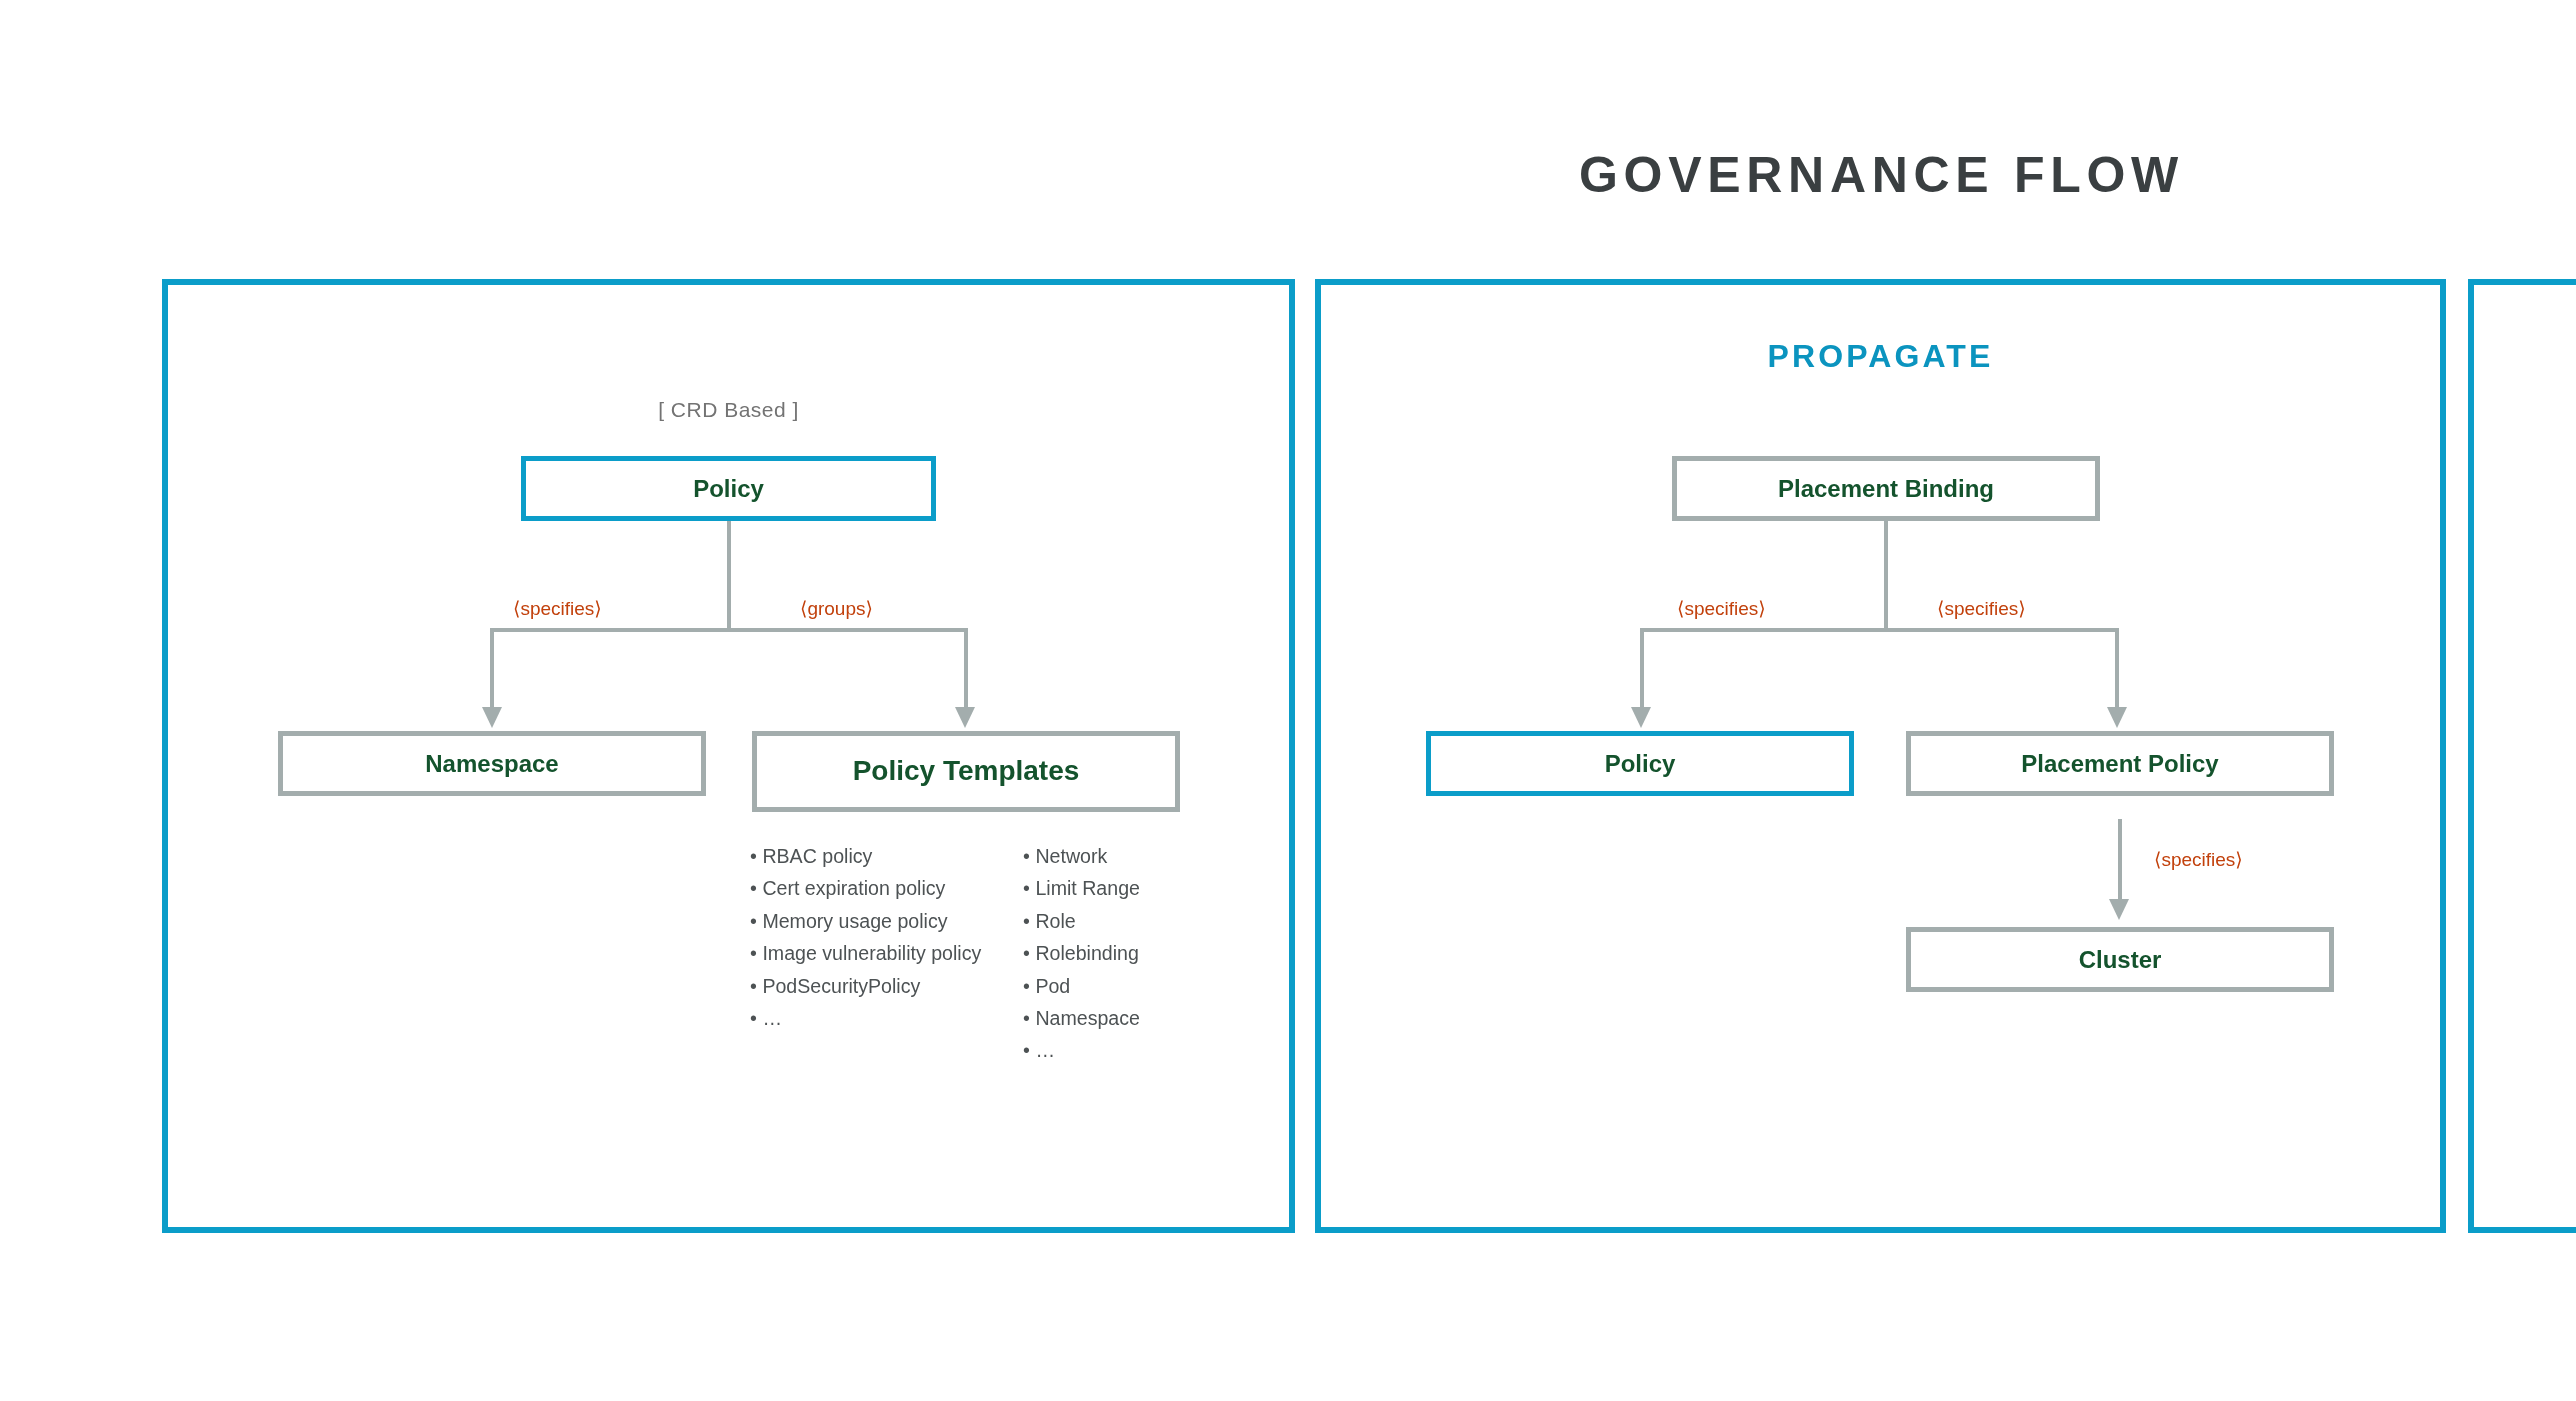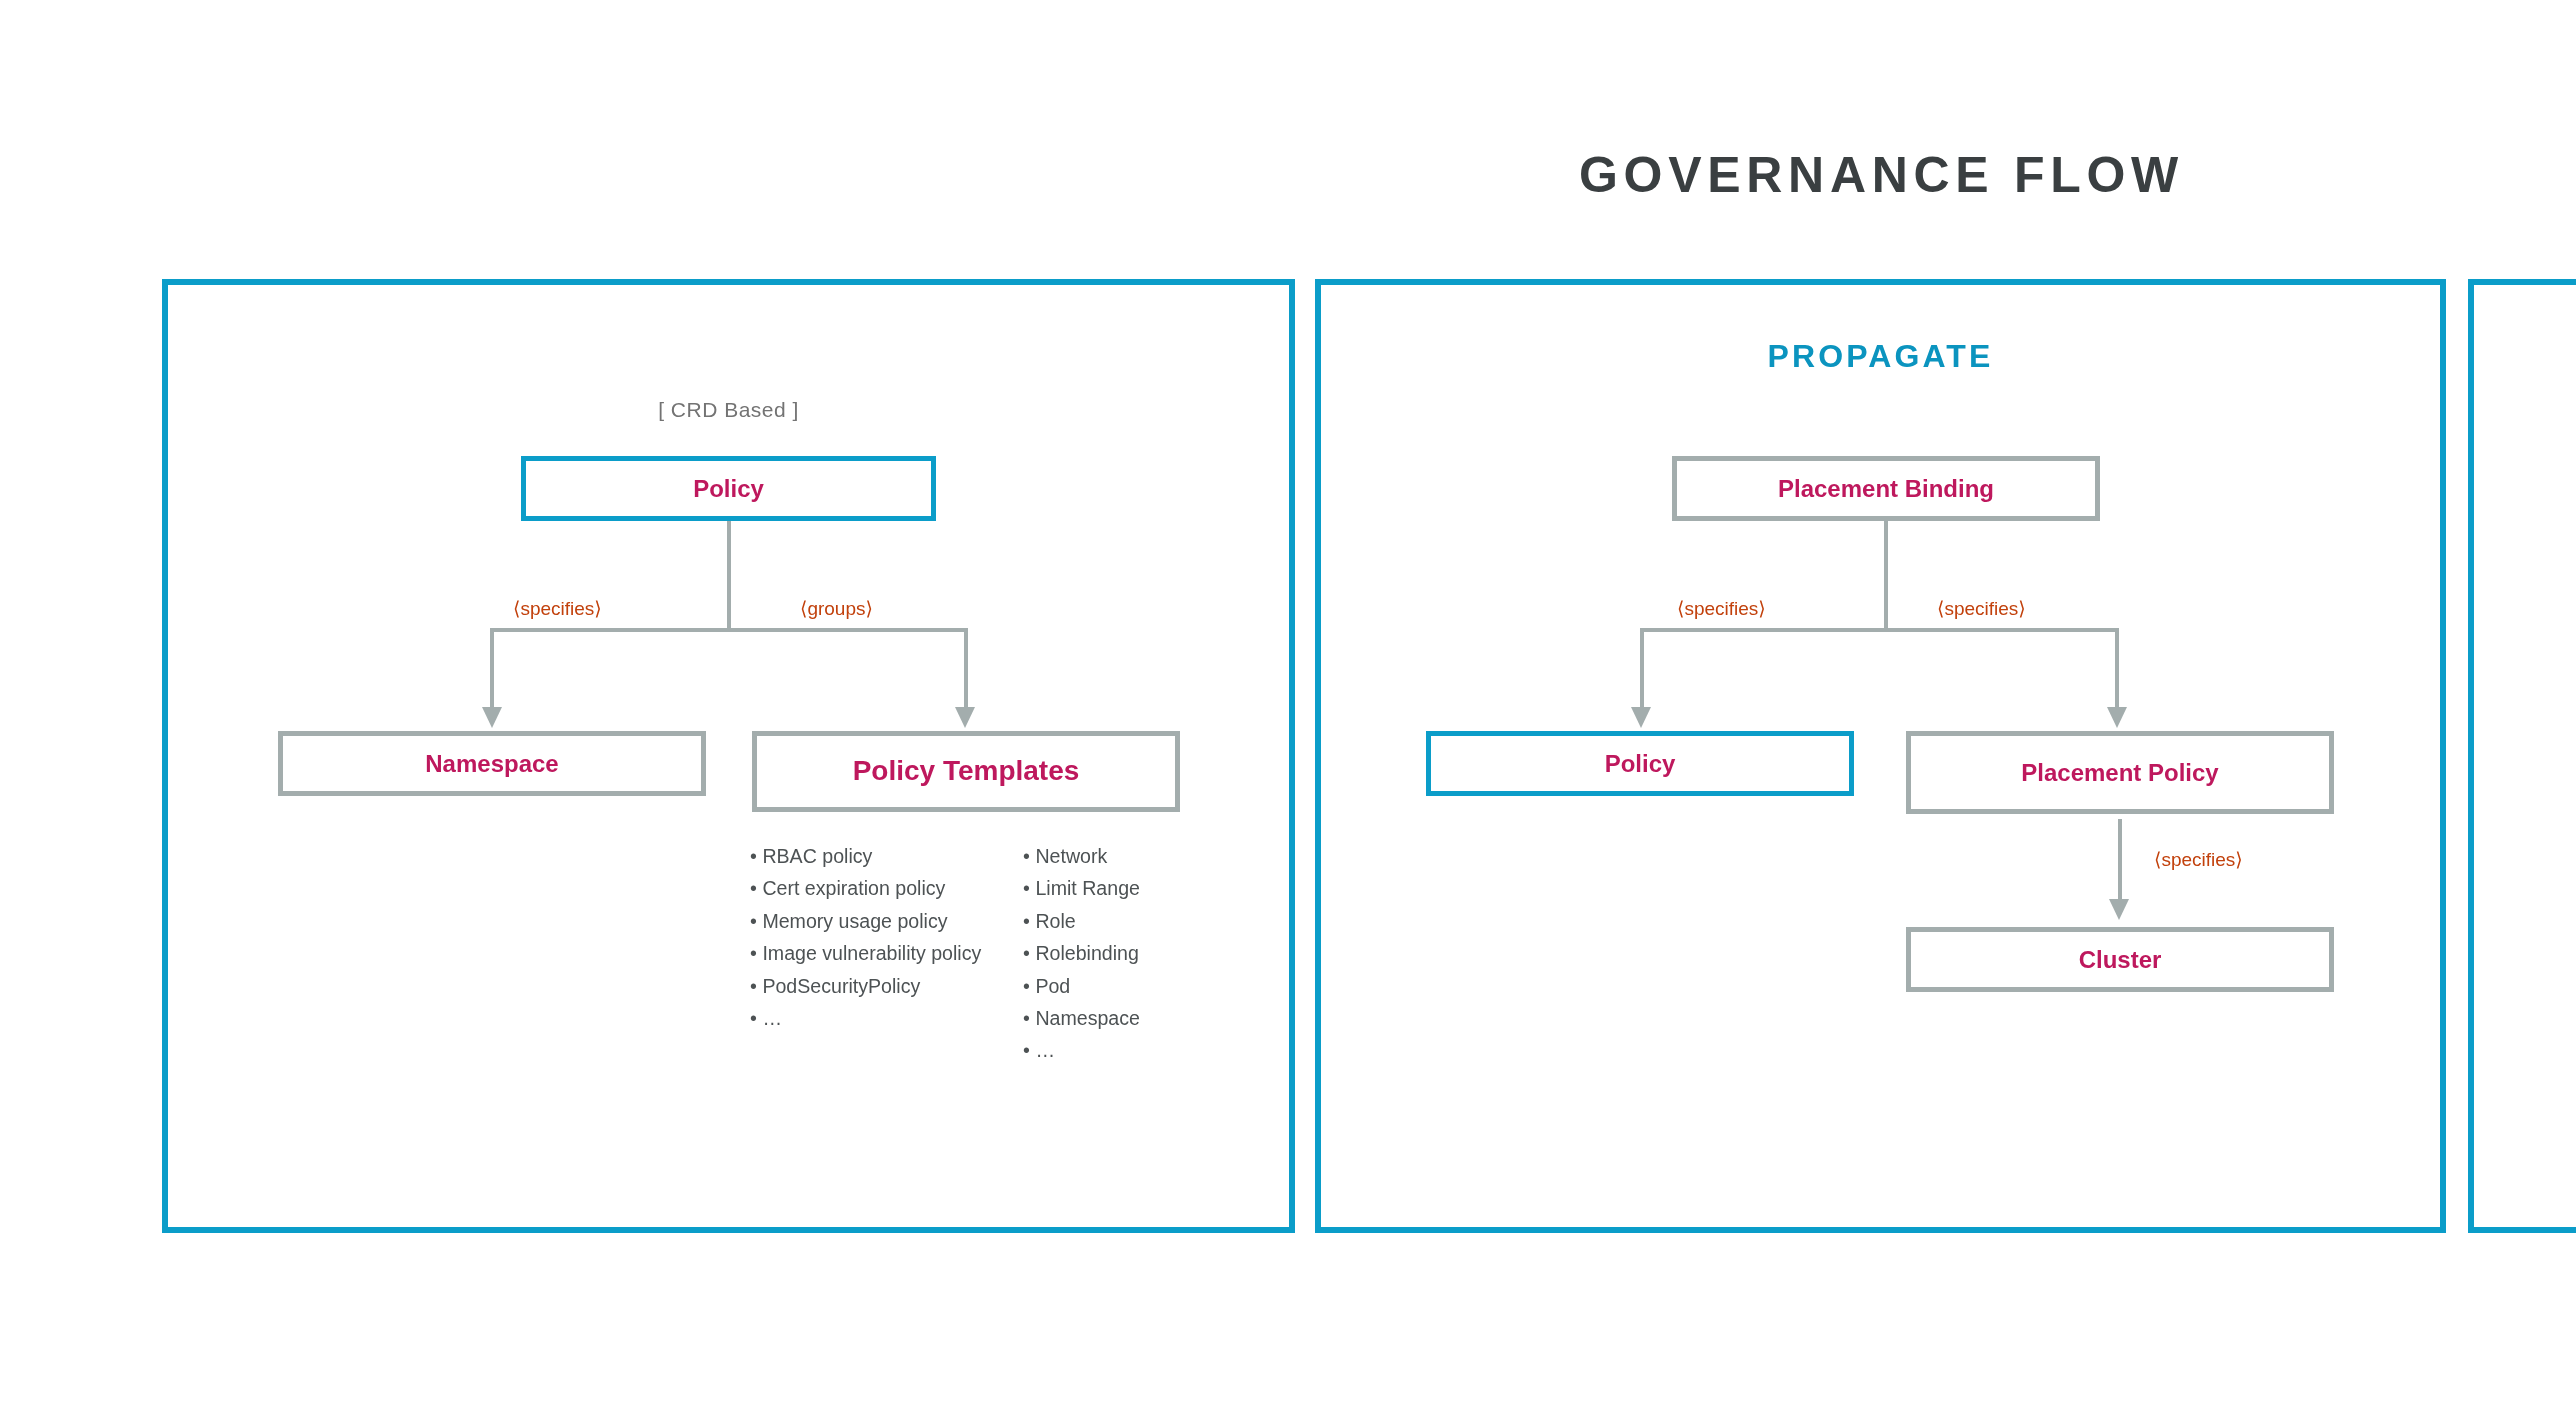--- a/index.html
+++ b/index.html
@@ -26,21 +26,21 @@
     font-size:32px;font-weight:bold;color:#0b94bf;letter-spacing:3.1px;
   }
   .panel-sub{
     position:absolute;top:113px;left:0;width:100%;text-align:center;
     font-size:21px;color:#737373;letter-spacing:0.5px;
   }
   
   .node{
     position:absolute;box-sizing:border-box;background:#ffffff;
     display:flex;align-items:center;justify-content:center;text-align:center;
-    font-weight:bold;color:#be185d;line-height:1.16;
+    font-weight:bold;color:#14532d;line-height:1.16;
   }
   .node.gray{border:5.7px solid #a3adad;}
   .node.teal{border:5.7px solid #0b9dc9;}
   .node .lbl{display:block;width:100%;}
   
   .vline{position:absolute;background:#a3adad;width:3.6px;}
   .hline{position:absolute;background:#a3adad;height:3.6px;}
   .arrow-down{
     position:absolute;width:0;height:0;
     border-left:10.3px solid transparent;border-right:10.3px solid transparent;
@@ -162,21 +162,21 @@
 <div class="vline" style="left:2115px;top:628px;height:82px;"></div>
 <div class="arrow-down" style="left:2107px;top:707px;"></div>
 
 <div class="edge-label" style="left:1677px;top:597px;">⟨specifies⟩</div>
 <div class="edge-label" style="left:1937px;top:597px;">⟨specifies⟩</div>
 
 <div class="node teal" style="left:1426px;top:731px;width:428px;height:65px;font-size:24px;">
   <span class="lbl">Policy</span>
 </div>
 
-<div class="node gray" style="left:1906px;top:731px;width:428px;height:83px;font-size:24px;">
+<div class="node gray" style="left:1906px;top:731px;width:428px;height:65px;font-size:24px;">
   <span class="lbl">Placement Policy</span>
 </div>
 
 <div class="vline" style="left:2118px;top:819px;height:82px;"></div>
 <div class="arrow-down" style="left:2109px;top:899px;"></div>
 <div class="edge-label" style="left:2154px;top:848px;">⟨specifies⟩</div>
 
 <div class="node gray" style="left:1906px;top:927px;width:428px;height:65px;font-size:24px;align-items:center;">
   <span class="lbl">Cluster</span>
 </div>

